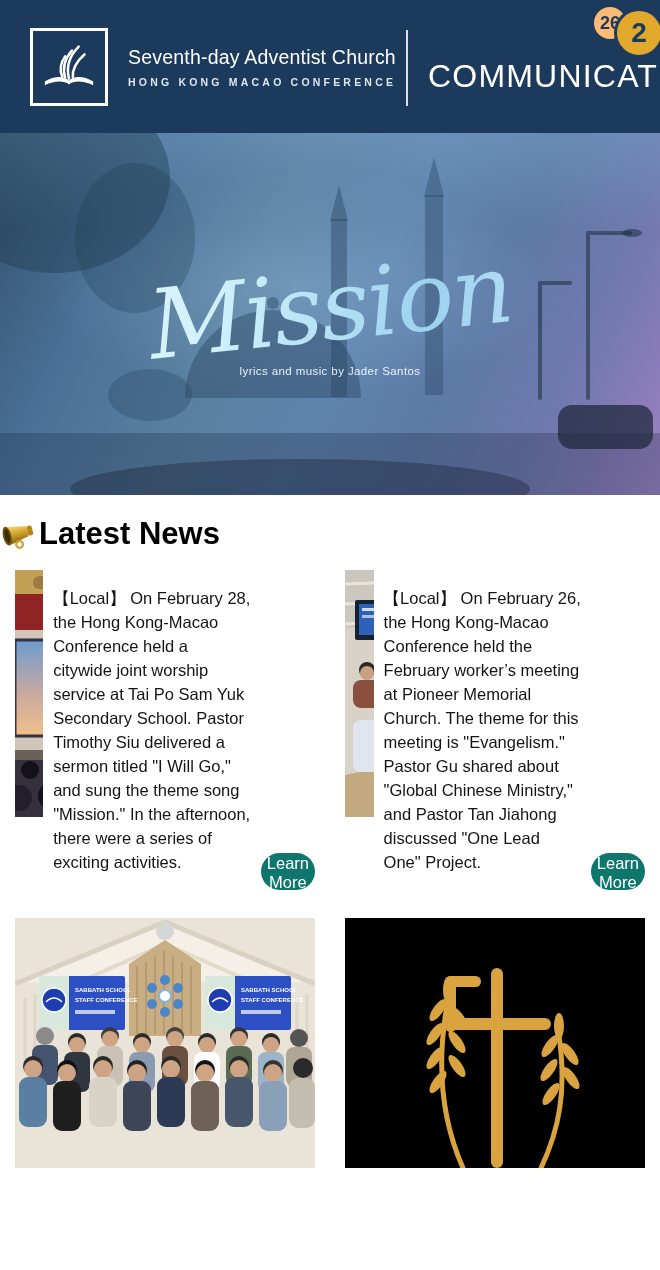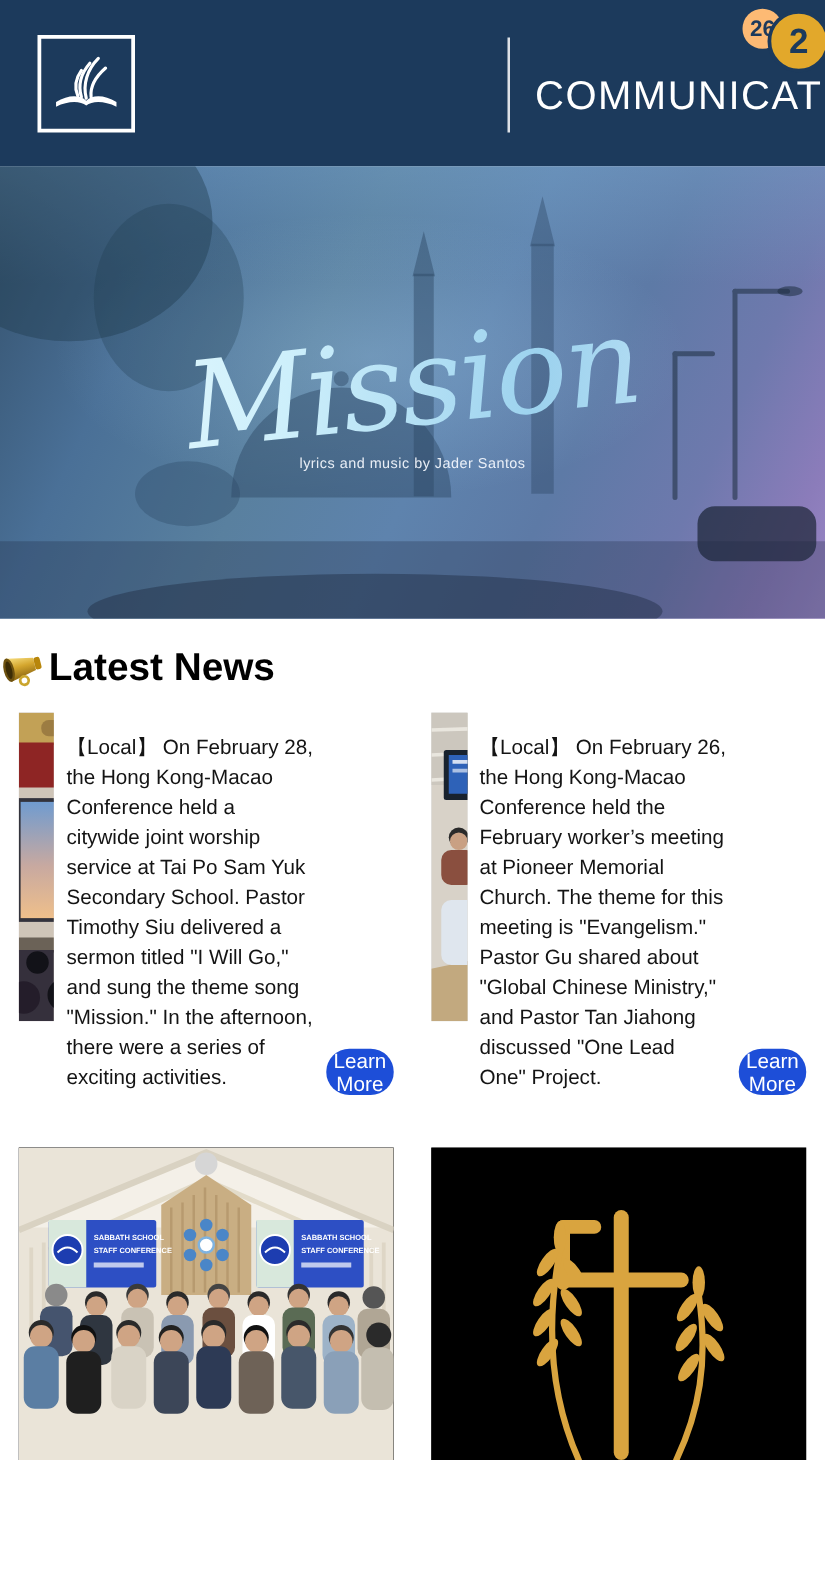--- a/index.html
+++ b/index.html
@@ -33,41 +33,45 @@
 
   
   .section-title{margin-top:21px;display:flex;align-items:center;justify-content:flex-start;font-size:31px;font-weight:800;color:#000;}
   .megaphone{width:37px;height:34px;margin-right:2px;}
 
   .grid{width:630px;margin:18px auto 0;display:grid;grid-template-columns:300px 300px;column-gap:30px;}
   .card{display:flex;}
   .card-image{width:300px;height:247px;overflow:hidden;background:#ddd;}
   .card-image svg,.extra-image svg{display:block;}
   .card-text{margin:16px 10px 18px;font-size:16.5px;line-height:24px;color:#141414;}
-  .learn-more{margin:auto auto 16px;display:block;width:140px;height:37px;border:none;border-radius:26px;background:#1d4ed8;color:#ffffff;font-size:16.5px;font-family:inherit;cursor:pointer;}
+  .learn-more{margin:auto auto 2px;display:block;width:140px;height:37px;border:none;border-radius:26px;background:#0f766e;color:#ffffff;font-size:16.5px;font-family:inherit;cursor:pointer;}
 
   .extra-grid{width:630px;margin:26px auto 0;display:grid;grid-template-columns:300px 300px;column-gap:30px;}
   .extra-image{width:300px;height:250px;overflow:hidden;background:#000;}
 </style>
 </head>
 <body>
 
 <div class="page">
 
   <div class="header">
     <div class="logo-box">
       <svg width="58" height="58" viewBox="0 0 60 60">
         <path d="M5 45 C 15 39, 25 39, 30 44 C 35 39, 45 39, 55 45 L55 49 C 45 44, 35 44, 30 48 C 25 44, 15 44, 5 49 Z" fill="#ffffff"></path>
         <g stroke="#ffffff" stroke-width="2.6" fill="none" stroke-linecap="round">
           <path d="M30 42 C 27 30, 31 18, 40 9"></path>
           <path d="M26 41 C 23 31, 26 21, 33 13"></path>
           <path d="M34 41 C 33 32, 38 24, 46 17"></path>
           <path d="M23 40 C 20 33, 21 26, 26 19"></path>
         </g>
       </svg>
+    </div>
+    <div class="org">
+      <div class="org-name">Seventh-day Adventist Church</div>
+      <div class="org-sub">HONG KONG MACAO CONFERENCE</div>
     </div>
     <div class="v-divider"></div>
     <div class="dept">COMMUNICATION</div>
     <div class="badge-small">26</div>
     <div class="badge-large">2</div>
   </div>
 
   <div class="hero">
     <svg class="hero-sil" width="660" height="362" viewBox="0 0 660 362">
       <ellipse cx="55" cy="45" rx="115" ry="95" fill="#1e3a4c" opacity="0.40"></ellipse>

